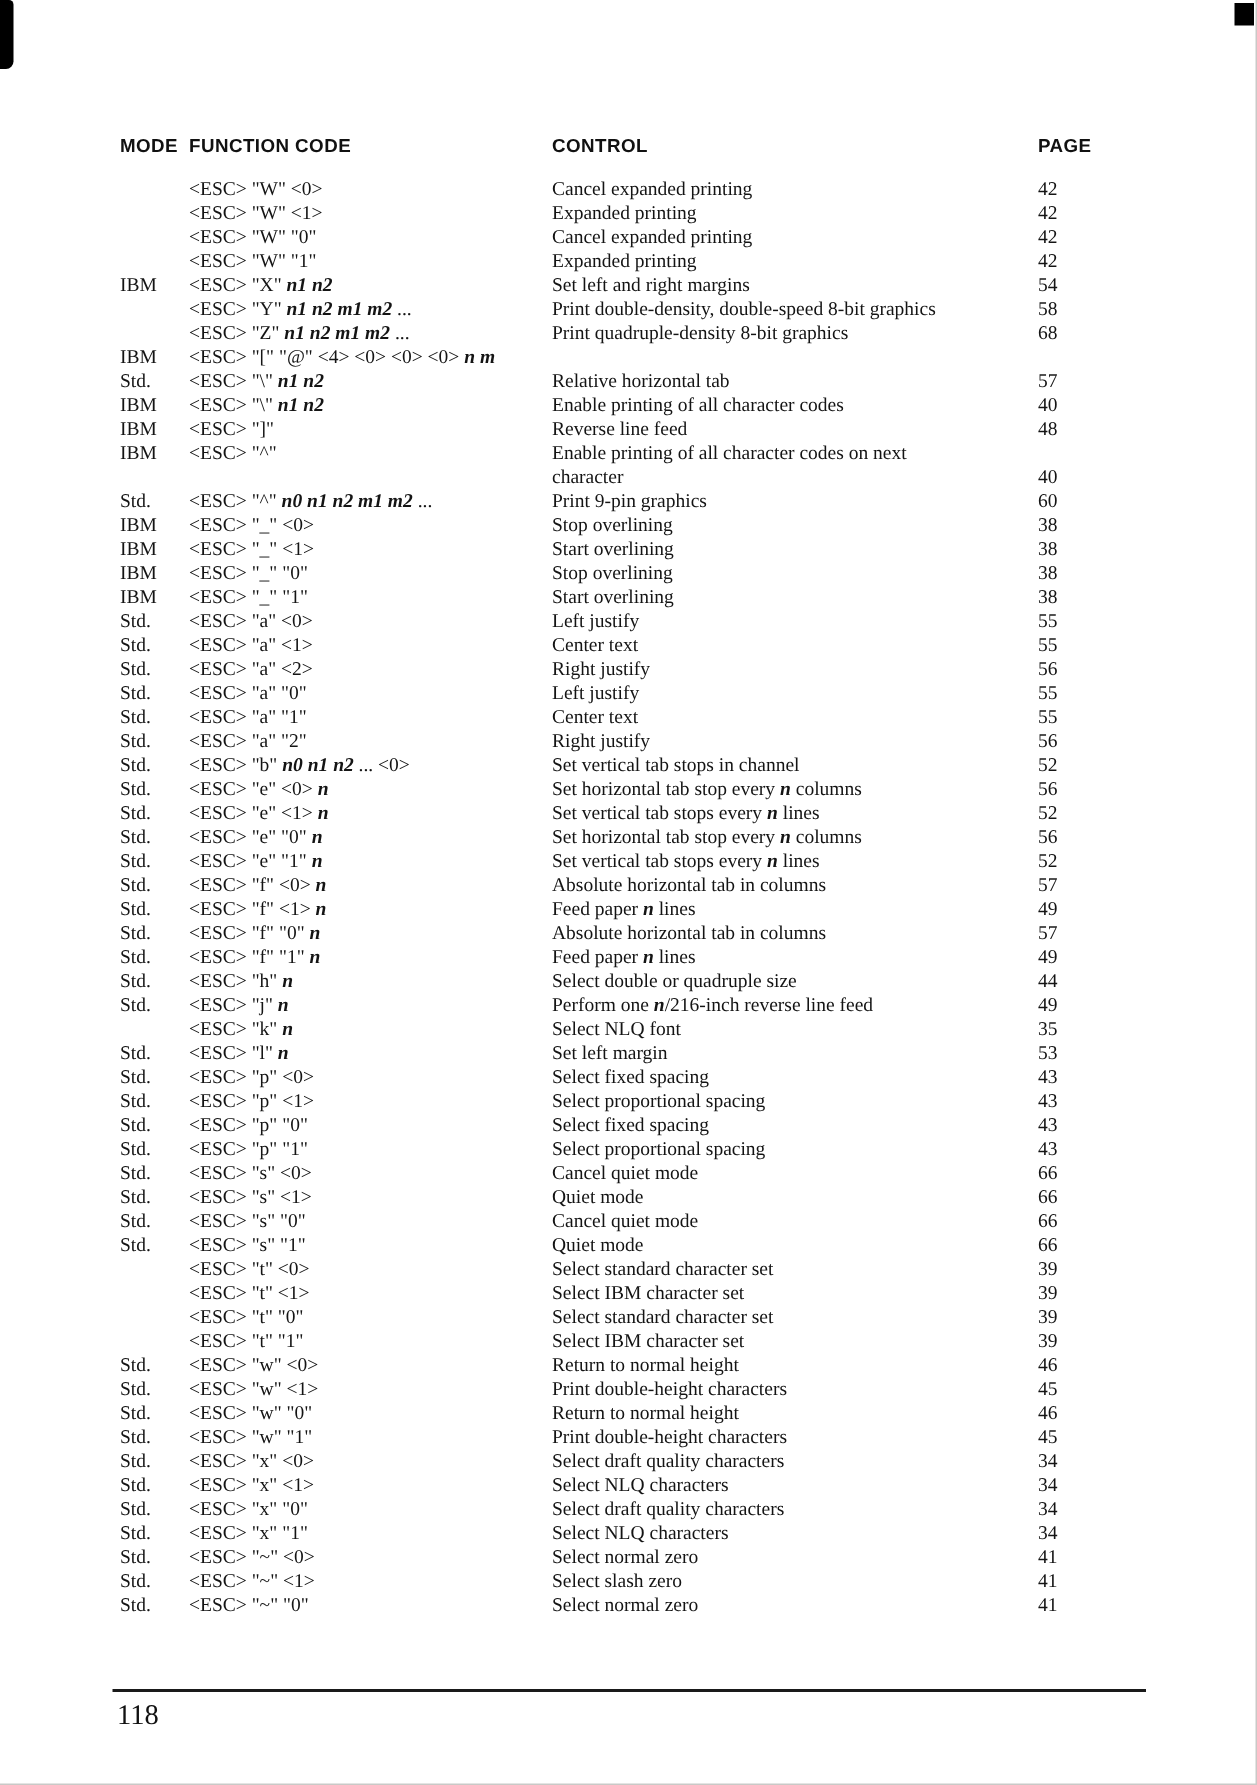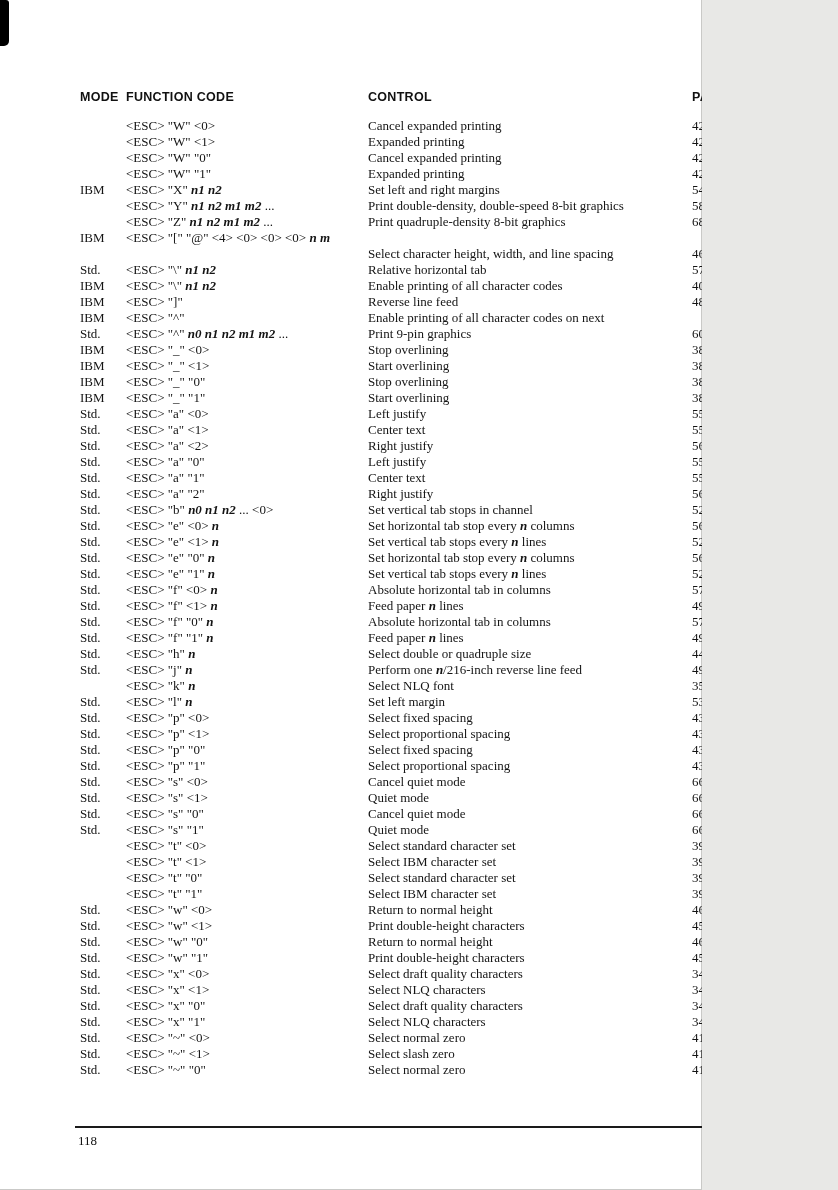--- a/index.html
+++ b/index.html
@@ -2,21 +2,21 @@
 <html><head>
 <meta charset="utf-8">
 <style>
   html, body {
     margin: 0;
     padding: 0;
     background: #e8e8e6;
   }
   .page {
     position: relative;
-    width: 702px;
+    width: 838px;
     height: 1190px;
     background: #ffffff;
     overflow: hidden;
     font-family: "Liberation Serif", serif;
     color: #111;
     box-shadow: inset -1px -1px 0 #c9c9c7;
   }
   .scan-blot {
     position: absolute;
     background: #000;
@@ -66,21 +66,21 @@
     left: 75px;
     top: 1126px;
     width: 689px;
     height: 2px;
     background: #1a1a1a;
   }
   .footer-pagenum {
     position: absolute;
     left: 78px;
     top: 1133px;
-    font-size: 13px;
+    font-size: 19px;
     color: #111;
   }
 </style>
 </head>
 <body>
 
 <div class="page">
 
   <div class="scan-blot blot-tl"></div>
   <div class="scan-blot blot-tr"></div>
@@ -143,26 +143,20 @@
           <td class="func">Print quadruple-density 8-bit graphics</td>
           <td>68</td>
         </tr>
         <tr>
           <td>IBM</td>
           <td>&lt;ESC&gt; "[" "@" &lt;4&gt; &lt;0&gt; &lt;0&gt; &lt;0&gt; <i>n</i> <i>m</i></td>
           <td class="func"></td>
           <td></td>
         </tr>
         <tr>
-          <td></td>
-          <td></td>
-          <td class="func">Select character height, width, and line spacing</td>
-          <td>46</td>
-        </tr>
-        <tr>
           <td>Std.</td>
           <td>&lt;ESC&gt; "\" <i>n1</i> <i>n2</i></td>
           <td class="func">Relative horizontal tab</td>
           <td>57</td>
         </tr>
         <tr>
           <td>IBM</td>
           <td>&lt;ESC&gt; "\" <i>n1</i> <i>n2</i></td>
           <td class="func">Enable printing of all character codes</td>
           <td>40</td>
@@ -173,20 +167,26 @@
           <td class="func">Reverse line feed</td>
           <td>48</td>
         </tr>
         <tr>
           <td>IBM</td>
           <td>&lt;ESC&gt; "^"</td>
           <td class="func">Enable printing of all character codes on next</td>
           <td></td>
         </tr>
         <tr>
+          <td></td>
+          <td></td>
+          <td class="func">character</td>
+          <td>40</td>
+        </tr>
+        <tr>
           <td>Std.</td>
           <td>&lt;ESC&gt; "^" <i>n0</i> <i>n1</i> <i>n2</i> <i>m1</i> <i>m2</i> ...</td>
           <td class="func">Print 9-pin graphics</td>
           <td>60</td>
         </tr>
         <tr>
           <td>IBM</td>
           <td>&lt;ESC&gt; "_" &lt;0&gt;</td>
           <td class="func">Stop overlining</td>
           <td>38</td>

